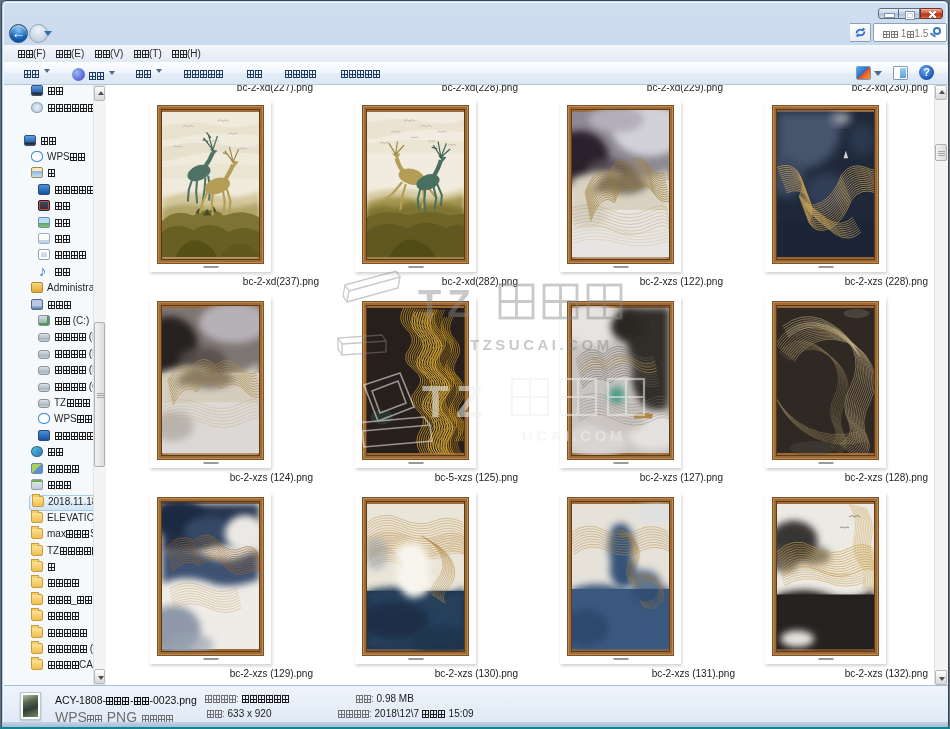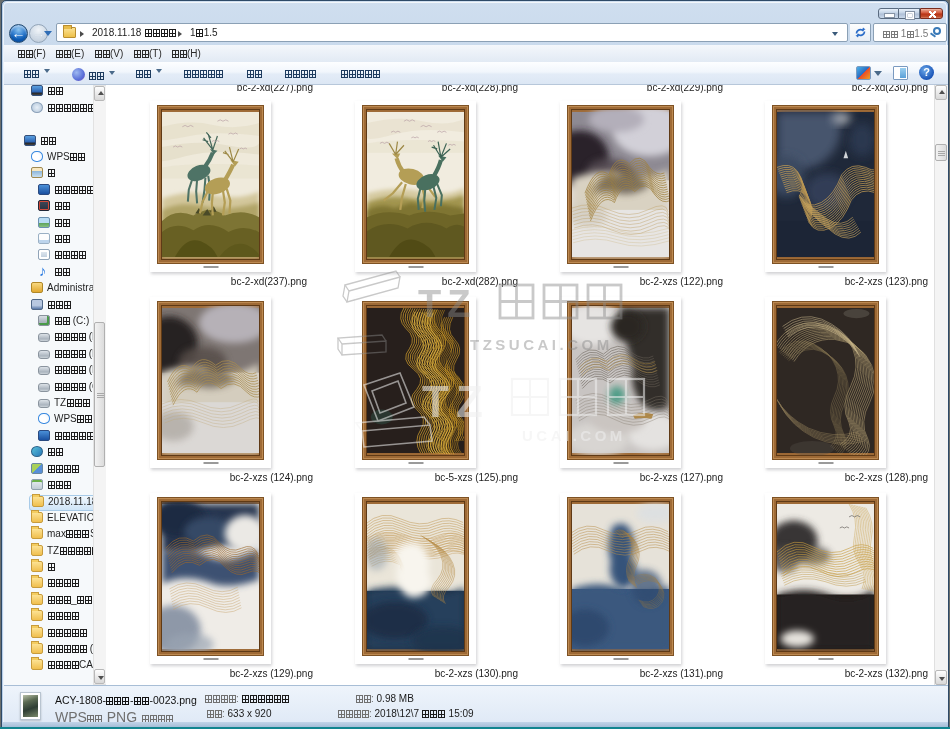--- a/index.html
+++ b/index.html
@@ -150,25 +150,20 @@
   <div class="wbtns">
       <div class="wb mn"></div>
       <div class="wb mx"></div>
       <div class="wb cl"></div>
     </div>
   <div class="navbtn">
       <div class="bk"></div>
       <div class="fw"></div>
     </div>
   <div class="nvdd"></div>
-  <div class="abar">
-    <div class="fold"></div>
-    <div class="crumb"><span class="carr"></span>2018.11.18 <i class="j"></i><i class="j"></i><i class="j"></i><i class="j"></i><span class="carr"></span>1<i class="j"></i>1.5</div>
-    <div class="add-dd"></div>
-  </div>
   <div class="refr"><svg width="13" height="13" viewBox="0 0 13 13" style="margin-top:2px">
         <g fill="none" stroke="#2a6cc8" stroke-width="1.6">
           <path d="M2.5 7.5 a4 4 0 0 1 7 -2.5"></path>
           <path d="M10.5 5.5 a4 4 0 0 1 -7 2.5"></path>
         </g>
         <path d="M9 1.5 l2.5 2 l-3.5 1 z" fill="#2a6cc8"></path>
         <path d="M4 11.5 l-2.5 -2 l3.5 -1 z" fill="#2a6cc8"></path>
       </svg></div>
   <div class="srch">
       <span class="t"><i class="j"></i><i class="j"></i> 1<i class="j"></i>1.5</span>
@@ -299,21 +294,21 @@
                   <path d="M60 10 q3 -3 6 0 q3 -3 6 0"></path>
 <path d="M72 24 q2.5 -2.5 5 0 q2.5 -2.5 5 0"></path>
                   <path d="M12 38 q2.5 -2.5 5 0 q2.5 -2.5 5 0"></path>
 <path d="M54 32 q2 -2 4 0 q2 -2 4 0"></path>
                   <path d="M84 40 q2 -2 4 0 q2 -2 4 0"></path>
                 </g>
               </svg>
             </div>
             <b class="cap"></b>
           </div>
-<div class="lbl" style="left:100px;top:275px">bc-2-xd(237).png</div>
+<div class="lbl" style="left:112px;top:275px">bc-2-xd(237).png</div>
 <div class="card" style="left:353px;top:100px">
             <div class="frm">
               <svg width="105" height="157" viewBox="0 0 105 157">
                 <filter id="b2" x="-30%" y="-30%" width="160%" height="160%">
                   <feGaussianBlur stdDeviation="2.5"></feGaussianBlur>
                 </filter>
                 <rect width="105" height="157" fill="#f1ecdf"></rect>
 <path d="M0 12 Q35 4 60 10 T105 8 V22 Q60 16 30 24 T0 28 Z" fill="#e4ddc6" opacity=".55"></path>
 <path d="M0 34 Q40 28 105 32 V44 H0 Z" fill="#e6dfc9" opacity=".5"></path>
 <path d="M0 88 Q30 80 60 86 T105 82 V157 H0 Z" fill="#d6cba2" filter="url(#b2)"></path>
@@ -455,21 +450,21 @@
                   <use href="#d123" transform="translate(5.5,10.0)"></use>
                   <use href="#d123" transform="translate(6.6,12.0)"></use>
                   <use href="#d123" transform="translate(7.7,14.0)"></use>
                   <use href="#d123" transform="translate(8.8,16.0)"></use>
                 </g>
                 <path d="M72 50 l2.5 -8 l2.5 8 z" fill="#d2d5d9"></path>
               </svg>
             </div>
             <b class="cap"></b>
           </div>
-<div class="lbl" style="left:721px;top:275px">bc-2-xzs (123).png</div>
+<div class="lbl" style="left:721px;top:275px">bc-2-xzs (228).png</div>
 <div class="card" style="left:148px;top:296px">
             <div class="frm">
               <svg width="105" height="157" viewBox="0 0 105 157">
                 <filter id="b5" x="-40%" y="-40%" width="180%" height="180%">
                   <feGaussianBlur stdDeviation="4"></feGaussianBlur>
                 </filter>
                 <rect width="105" height="157" fill="#d9d6d3"></rect>
 <rect width="105" height="70" fill="#7e7673"></rect>
 <ellipse cx="78" cy="16" rx="38" ry="22" fill="#b6b1b7" filter="url(#b5)"></ellipse>
 <ellipse cx="8" cy="40" rx="31" ry="31" fill="#282322" filter="url(#b5)"></ellipse>
@@ -815,21 +810,21 @@
                   <use href="#e131" transform="translate(3.9,3.3)"></use>
                   <use href="#e131" transform="translate(5.2,4.4)"></use>
                   <use href="#e131" transform="translate(6.5,5.5)"></use>
                   <use href="#e131" transform="translate(7.8,6.6)"></use>
                 </g>
                 <ellipse cx="90" cy="10" rx="20" ry="10" fill="#dde0e2" filter="url(#bb)" opacity=".9"></ellipse>
               </svg>
             </div>
             <b class="cap"></b>
           </div>
-<div class="lbl" style="left:516px;top:667px">bc-2-xzs (131).png</div>
+<div class="lbl" style="left:528px;top:667px">bc-2-xzs (131).png</div>
 <div class="card" style="left:763px;top:492px">
             <div class="frm">
               <svg width="105" height="157" viewBox="0 0 105 157">
                 <filter id="bc" x="-40%" y="-40%" width="180%" height="180%">
                   <feGaussianBlur stdDeviation="4"></feGaussianBlur>
                 </filter>
                 <rect width="105" height="157" fill="#edeae4"></rect>
 <rect y="98" width="105" height="59" fill="#211d1a"></rect>
 <path d="M0 98 Q30 88 56 98 T105 92 V157 H0 Z" fill="#272220" filter="url(#bc)"></path>
 <ellipse cx="18" cy="40" rx="26" ry="22" fill="#383634" filter="url(#bc)"></ellipse>

